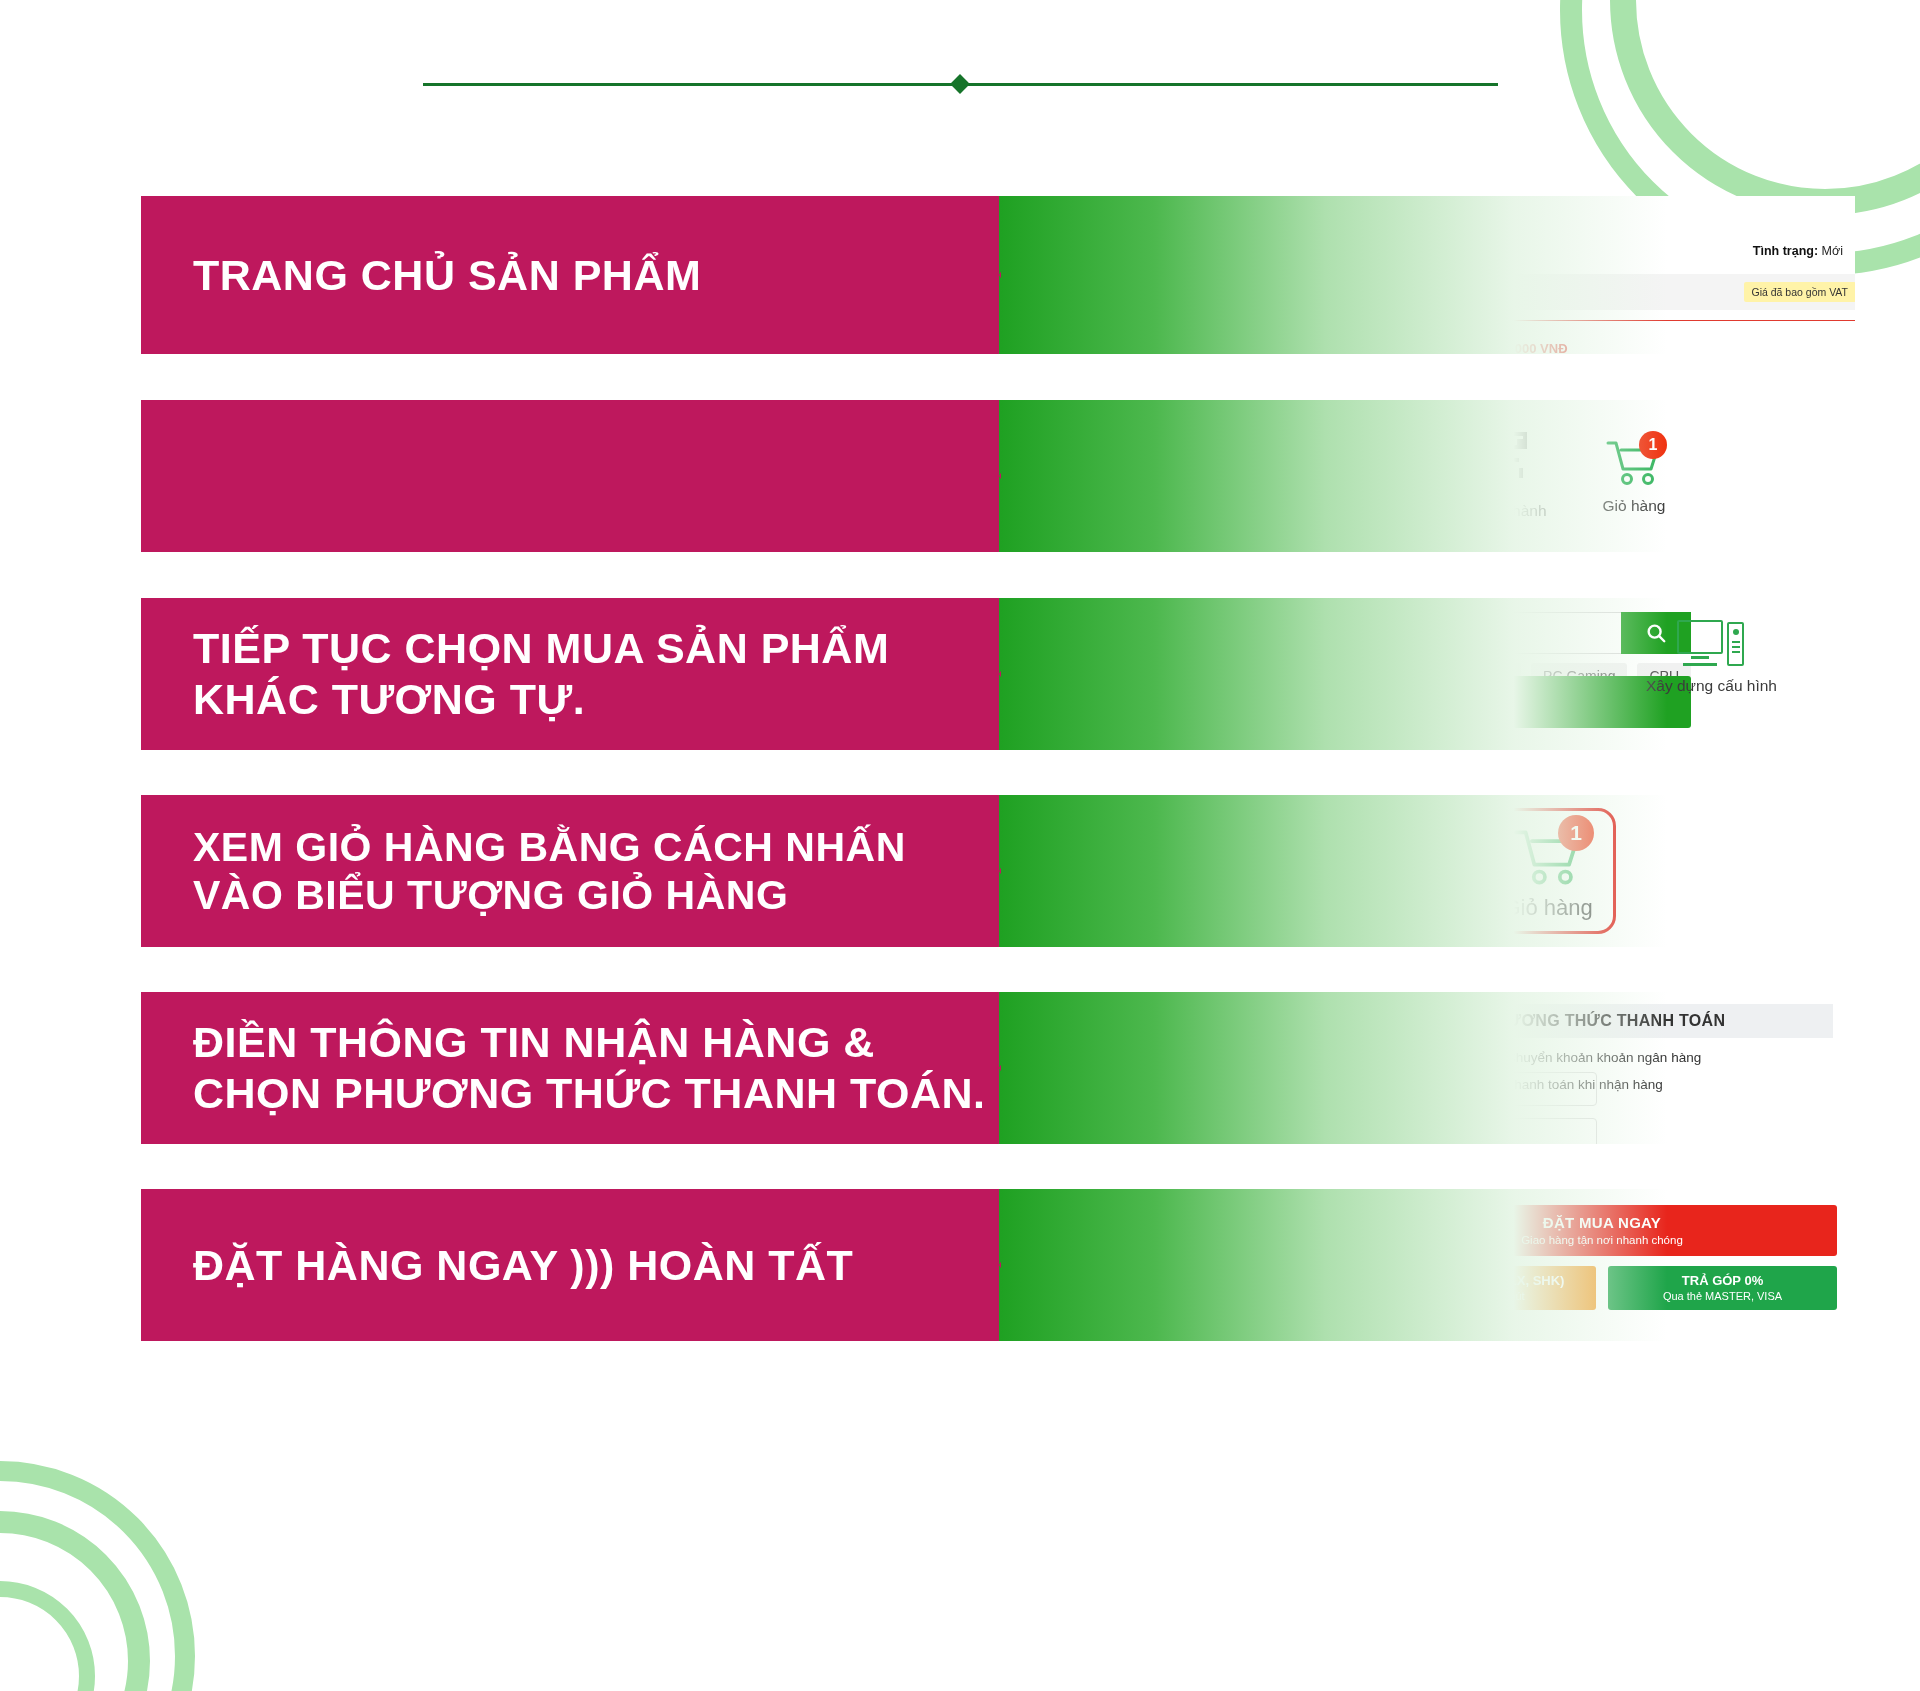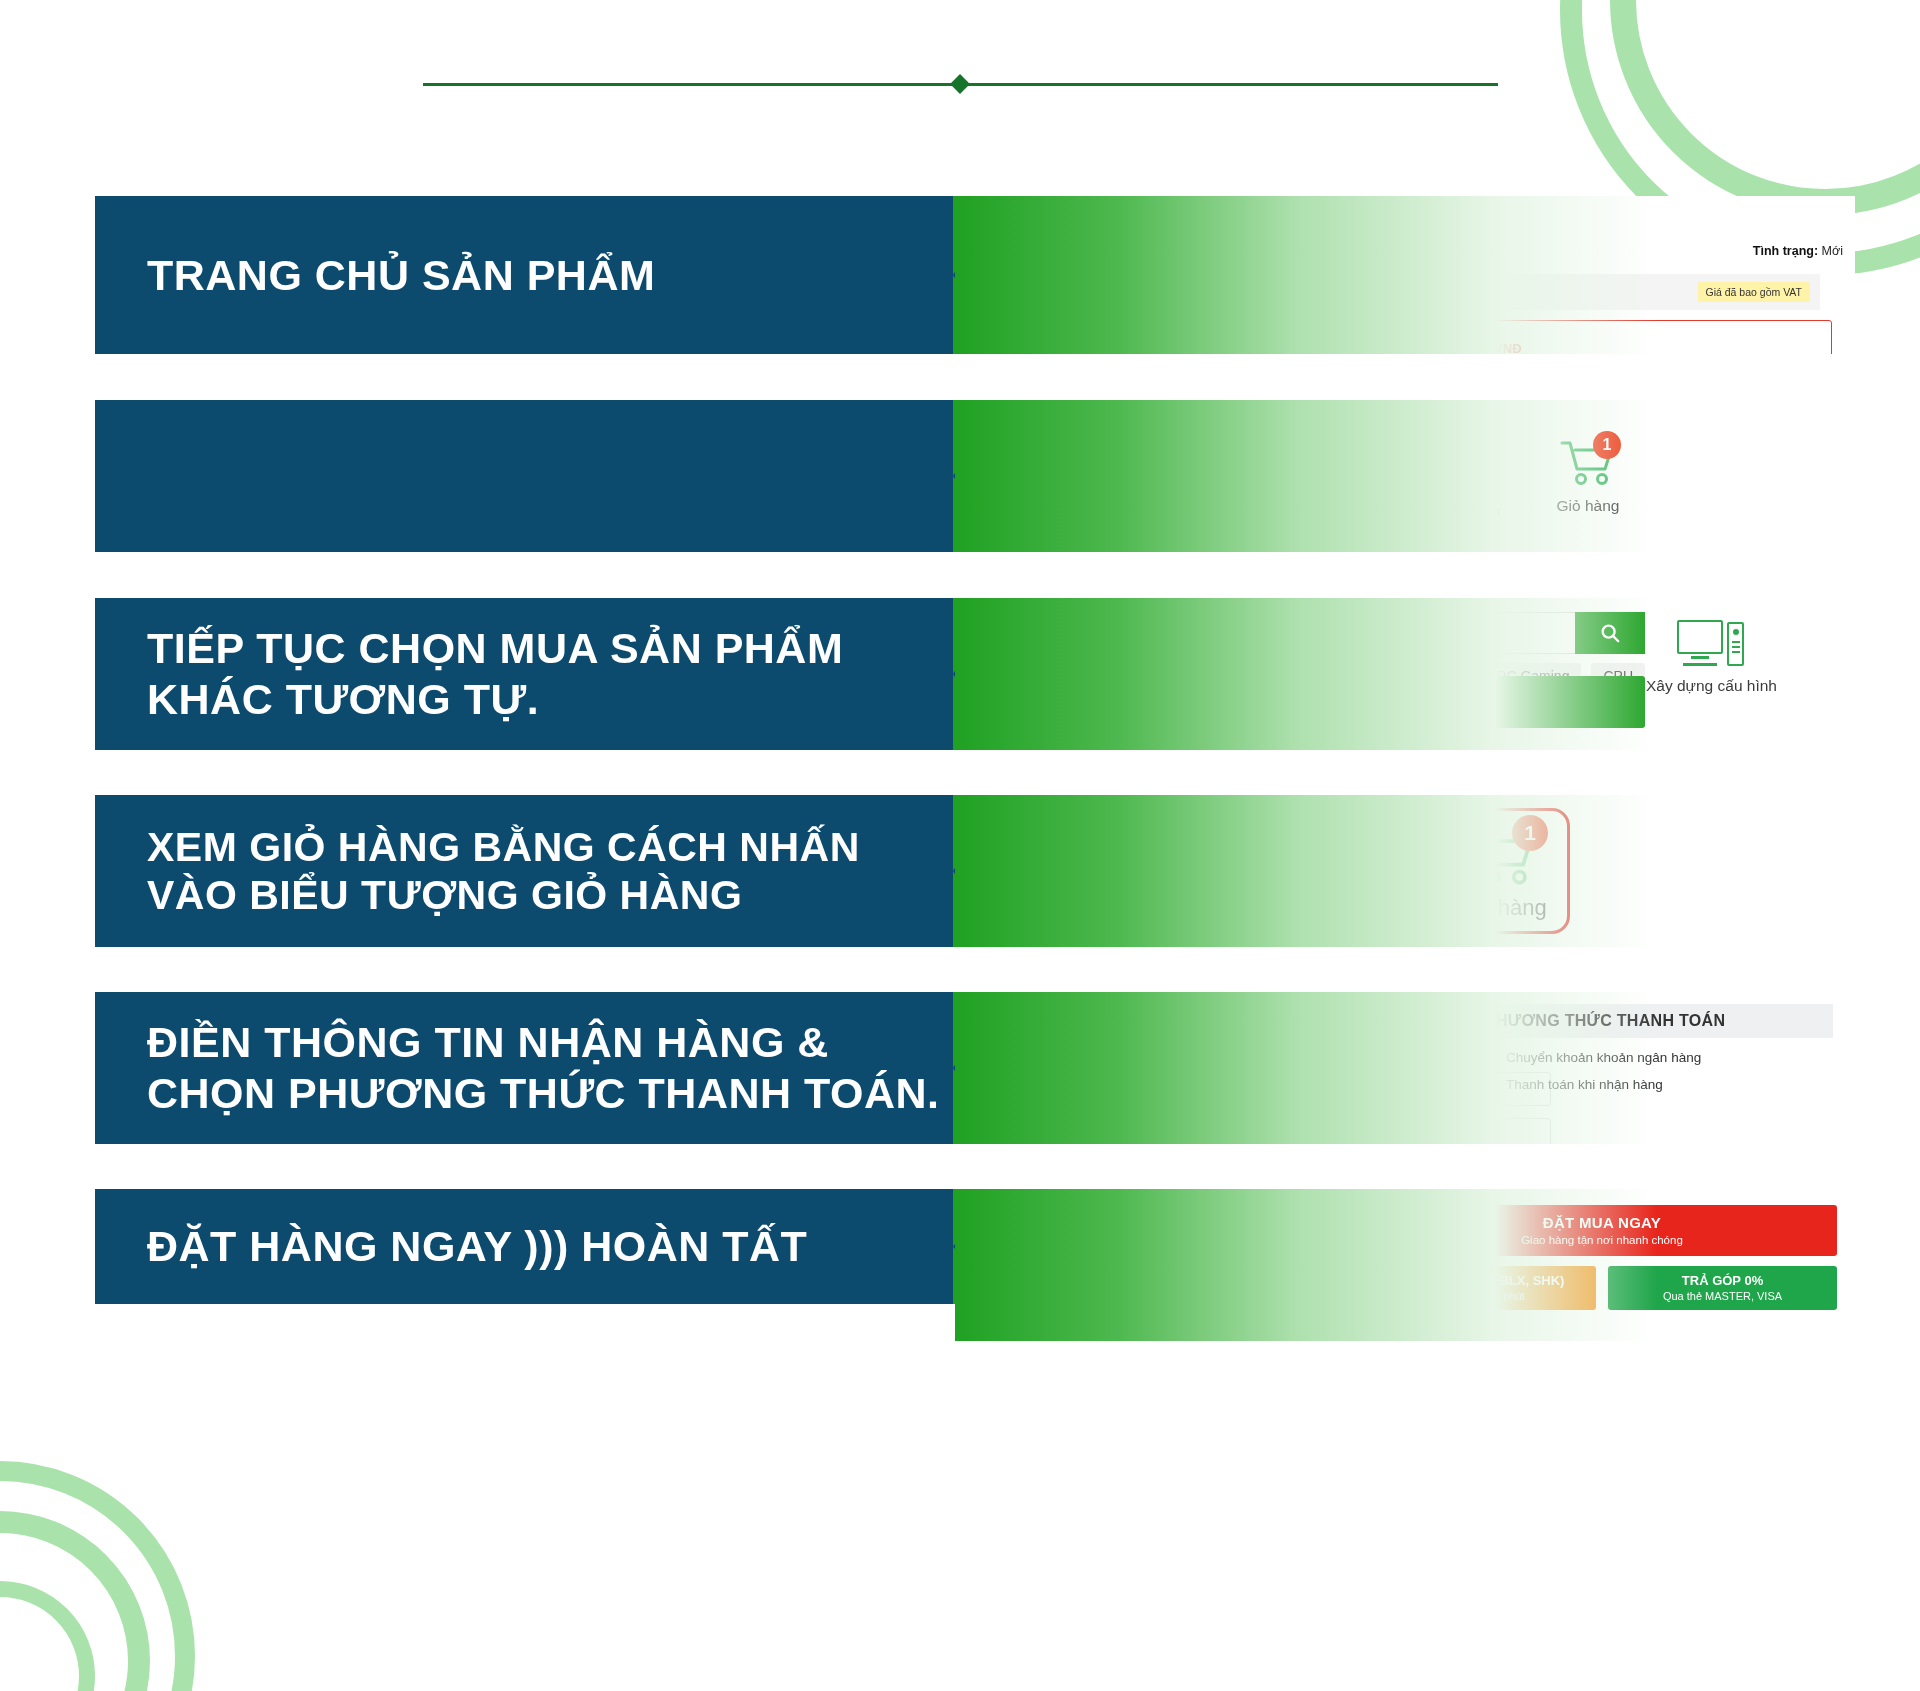--- a/index.html
+++ b/index.html
@@ -33,24 +33,25 @@
     background: #16742a; transform: translateX(-50%) rotate(45deg);
   }
   .title-rule .diamond::before, .title-rule .diamond::after {
     content: ""; position: absolute; background: #16742a;
   }
 
   
   .step { position: absolute; left: 95px; width: 1760px; display: flex; }
 
   .green-panel {
-    position: relative; background: #0c4a6e; color: #fff;
+    position: relative; background: #be185d; color: #fff;
     display: flex; align-items: center;
     padding: 0 0 0 52px;
     flex: 0 0 auto;
+    margin-left: 46px;
   }
   
   .green-panel::after {
     content: ""; position: absolute; top: 0; right: -1px; width: 0; height: 0;
   }
   .notch {
     position: absolute; right: -44px; top: 0; height: 100%; width: 46px;
     background: #1fa122;
     clip-path: polygon(0 0, 100% 0, 0 50%, 100% 100%, 0 100%);
   }
@@ -189,21 +190,21 @@
   .form-input { flex:1; height:34px; border:1px solid #dcdcdc; border-radius:4px; background:#fff; display:flex; align-items:center; padding:0 12px; font-size:13.5px; color:#444; gap:4px; }
   .blur-chip { display:inline-block; height:11px; border-radius:2px; }
   .pay-right { position:absolute; right:22px; top:12px; width:360px; }
   .radio-row { display:flex; align-items:center; gap:14px; margin:12px 0 0 6px; font-size:13.5px; color:#333; }
   .radio { width:13px;height:13px;border-radius:50%;border:1.5px solid #9a9a9a; position:relative; flex:0 0 auto; }
   .radio.on { border-color:#1a73e8; }
   .radio.on::after { content:""; position:absolute; left:2.5px; top:2.5px; width:6px;height:6px;border-radius:50%;background:#1a73e8; }
 
   
   .r6 { top: 1189px; height: 152px; }
-  .r6 .green-panel { width: 860px; height: 115px; }
+  .r6 .green-panel { width: 860px; height: 152px; }
   .r6 .shot { height: 152px; }
   .order-area { position:absolute; right:18px; top:16px; width:470px; }
   .btn-order { background:#e8251c; border-radius:3px; color:#fff; text-align:center; padding:9px 0 10px; }
   .btn-order .t1 { font-size:15px; font-weight:700; letter-spacing:.3px; }
   .btn-order .t2 { font-size:11.5px; margin-top:3px; }
   .btn-pair { display:flex; gap:12px; margin-top:10px; }
   .btn-inst { flex:1; border-radius:3px; text-align:center; color:#fff; padding:7px 0 8px; position:relative; }
   .btn-inst.orange { background:#f39a21; }
   .btn-inst.green { background:#1fa54a; }
   .btn-inst .t1 { font-size:13px; font-weight:700; }

